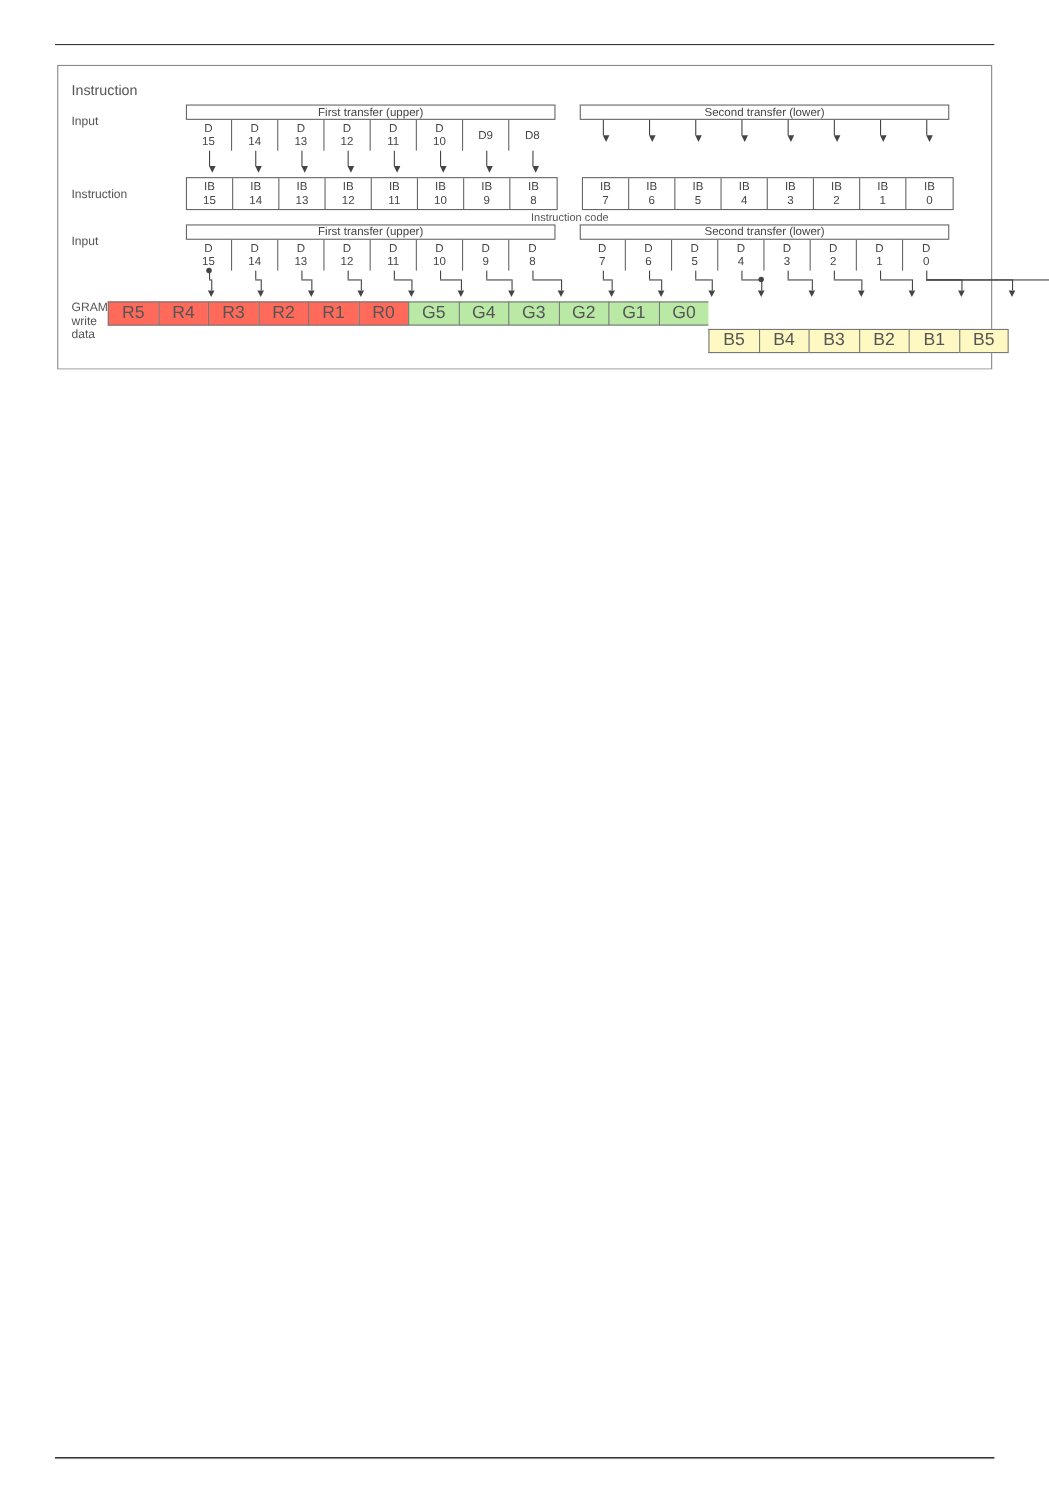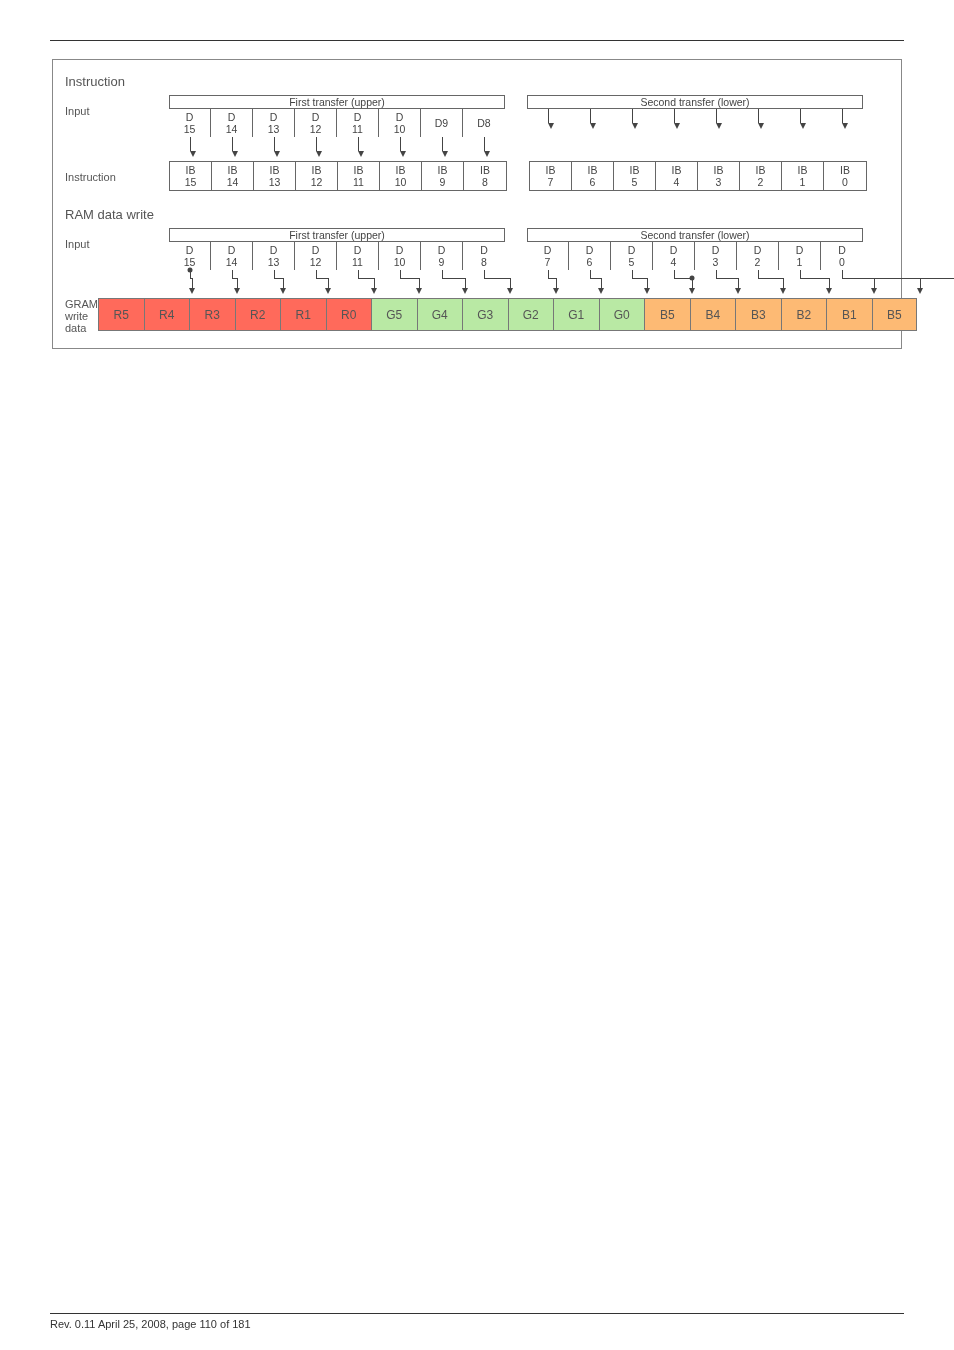--- a/index.html
+++ b/index.html
@@ -98,31 +98,31 @@
     border-top: 6px solid #444;
     margin: 0 auto;
   }
   
   .data-row {
     display: flex;
     margin-top: 4px;
   }
   .data-cell {
     width: 45.5px;
-    height: 33px;
+    height: 22px;
     border: 1px solid #777;
     border-right: none;
     display:flex; align-items:center; justify-content:center;
-    font-size: 12px;
+    font-size: 16px;
     color: #555;
   }
   .data-cell:last-child { border-right: 1px solid #777; }
   .cR { background: #ff6a5b; }
   .cG { background: #b9e9a4; }
-  .cB { background: #fdba74; }
+  .cB { background: #fef9c3; margin-top: 25px; }
   .instr-code-label {
     text-align: center;
     font-size: 10px;
     color: #555;
     margin-top: 2px;
   }
   .footer-under {
     display: flex;
     justify-content: space-between;
     margin-top: 6px;
@@ -397,24 +397,24 @@
                   <span>IB</span>
                   <span>1</span>
                 </div>
                 <div class="cell">
                   <span>IB</span>
                   <span>0</span>
                 </div>
               </div>
           </div>
         </div>
+        <div class="instr-code-label">Instruction code</div>
       </div>
     </div>
 
-    <div class="section-title" style="margin-top:16px;">RAM data write</div>
 
     <div class="row-layout">
       <div class="row-label">Input</div>
       <div>
         <div style="display:flex;">
           <div class="group">
             <div class="group-header" style="width:336px;">First transfer (upper)</div>
             <div class="cells" id="ram-input-upper">
                 <div class="cell">
                   <span>D</span>
@@ -590,16 +590,13 @@
             <div class="data-cell cB">B5</div>
           </div>
       </div>
     </div>
 
   </div>
 </div>
 
 <div class="page-footer">
   <div class="footer-line"></div>
-  <div class="footer-row">
-    <span>Rev. 0.11 April 25, 2008, page 110 of 181</span>
-  </div>
 </div>
 
 </body></html>

